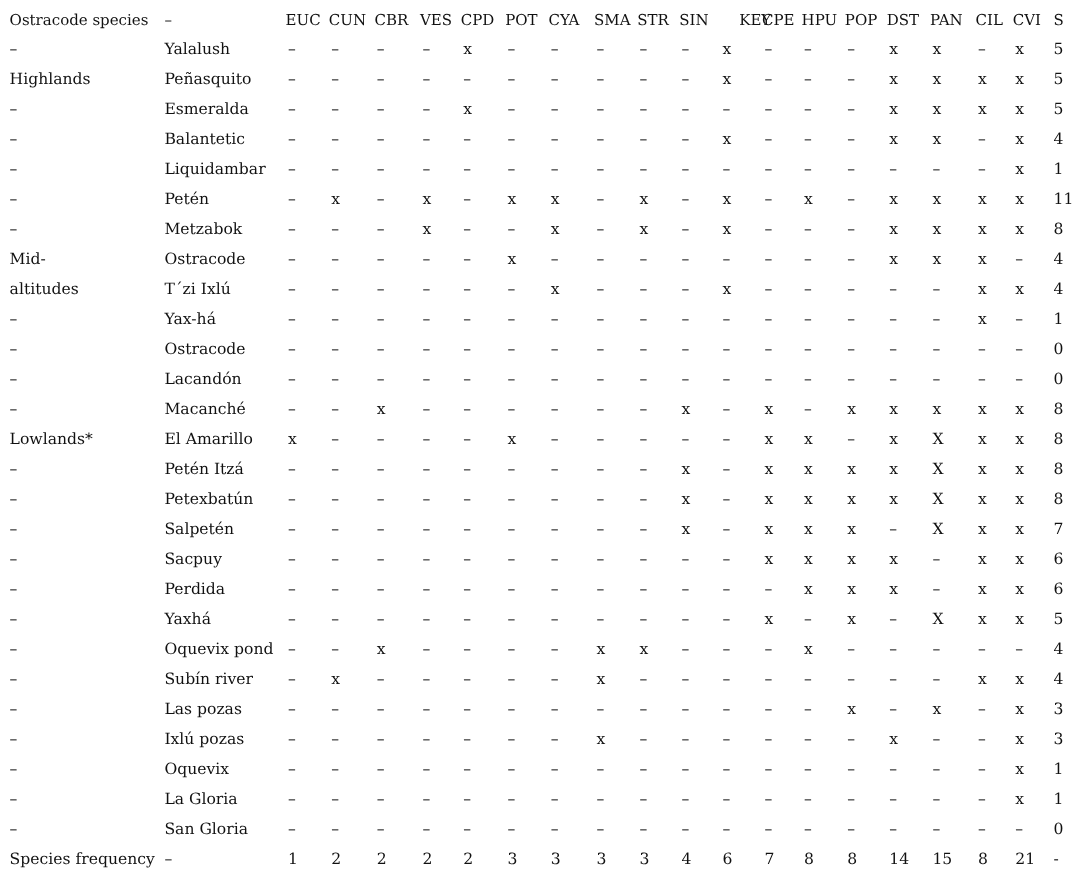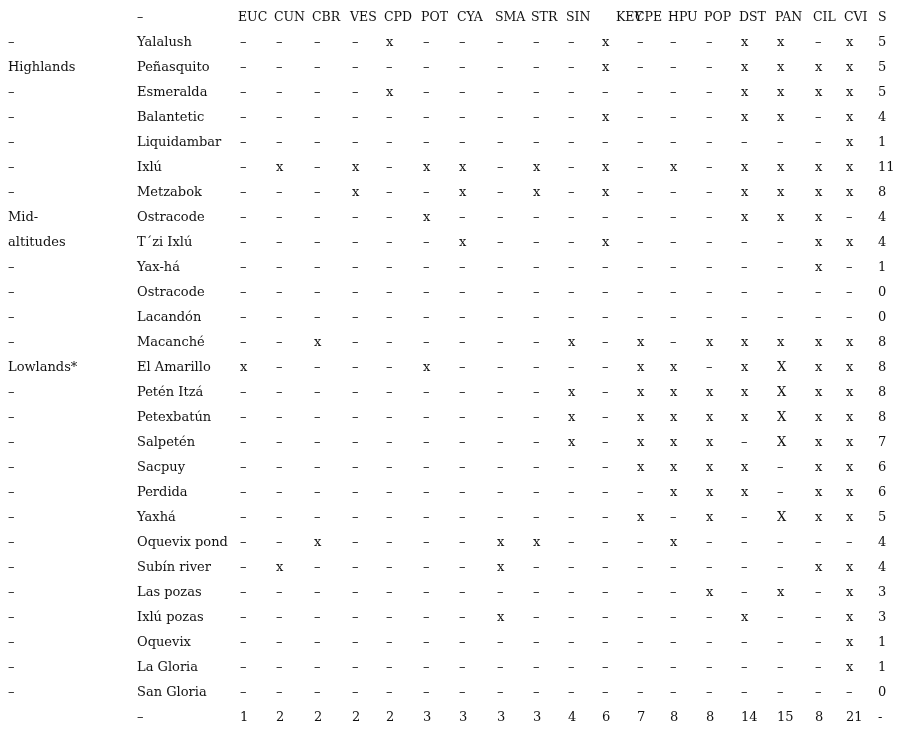--- a/index.html
+++ b/index.html
@@ -13,20 +13,21 @@
   .cell { position: absolute; top: 0; line-height: 25px; white-space: nowrap; }
   .c-region { left: 8px; }
   .c-site { left: 137px; }
   .hdr .cell { font-size: 12.5px; }
 </style>
 </head>
 <body>
 
 <div id="tbl">
     <div class="row hdr" style="top: 4px;">
+      <span class="cell c-region">Ostracode species</span>
       <span class="cell c-site">–</span>
       <span class="cell " style="left: 238px;">EUC</span>
       <span class="cell " style="left: 274px;">CUN</span>
       <span class="cell " style="left: 312px;">CBR</span>
       <span class="cell " style="left: 350px;">VES</span>
       <span class="cell " style="left: 384px;">CPD</span>
       <span class="cell " style="left: 421px;">POT</span>
       <span class="cell " style="left: 457px;">CYA</span>
       <span class="cell " style="left: 495px;">SMA</span>
       <span class="cell " style="left: 531px;">STR</span>
@@ -151,21 +152,21 @@
       <span class="cell " style="left: 670px;">–</span>
       <span class="cell " style="left: 706px;">–</span>
       <span class="cell " style="left: 741px;">–</span>
       <span class="cell " style="left: 777px;">–</span>
       <span class="cell " style="left: 815px;">–</span>
       <span class="cell " style="left: 846px;">x</span>
       <span class="cell " style="left: 878px;">1</span>
     </div>
     <div class="row " style="top: 154px;">
       <span class="cell c-region">–</span>
-      <span class="cell c-site">Ixlú</span>
+      <span class="cell c-site">Petén</span>
       <span class="cell " style="left: 240px;">–</span>
       <span class="cell " style="left: 276px;">x</span>
       <span class="cell " style="left: 314px;">–</span>
       <span class="cell " style="left: 352px;">x</span>
       <span class="cell " style="left: 386px;">–</span>
       <span class="cell " style="left: 423px;">x</span>
       <span class="cell " style="left: 459px;">x</span>
       <span class="cell " style="left: 497px;">–</span>
       <span class="cell " style="left: 533px;">x</span>
       <span class="cell " style="left: 568px;">–</span>
@@ -656,20 +657,21 @@
       <span class="cell " style="left: 637px;">–</span>
       <span class="cell " style="left: 670px;">–</span>
       <span class="cell " style="left: 706px;">–</span>
       <span class="cell " style="left: 741px;">–</span>
       <span class="cell " style="left: 777px;">–</span>
       <span class="cell " style="left: 815px;">–</span>
       <span class="cell " style="left: 846px;">–</span>
       <span class="cell " style="left: 878px;">0</span>
     </div>
     <div class="row " style="top: 704px;">
+      <span class="cell c-region">Species frequency</span>
       <span class="cell c-site">–</span>
       <span class="cell " style="left: 240px;">1</span>
       <span class="cell " style="left: 276px;">2</span>
       <span class="cell " style="left: 314px;">2</span>
       <span class="cell " style="left: 352px;">2</span>
       <span class="cell " style="left: 386px;">2</span>
       <span class="cell " style="left: 423px;">3</span>
       <span class="cell " style="left: 459px;">3</span>
       <span class="cell " style="left: 497px;">3</span>
       <span class="cell " style="left: 533px;">3</span>

